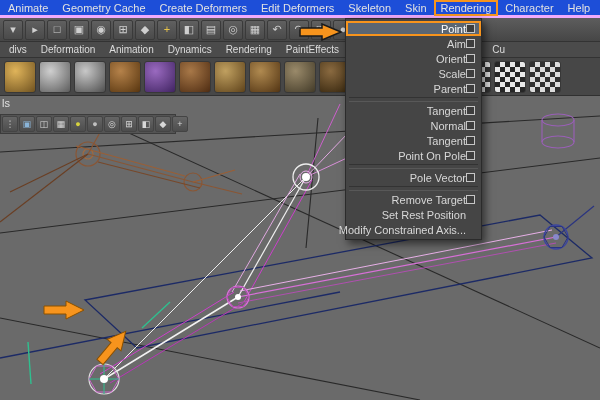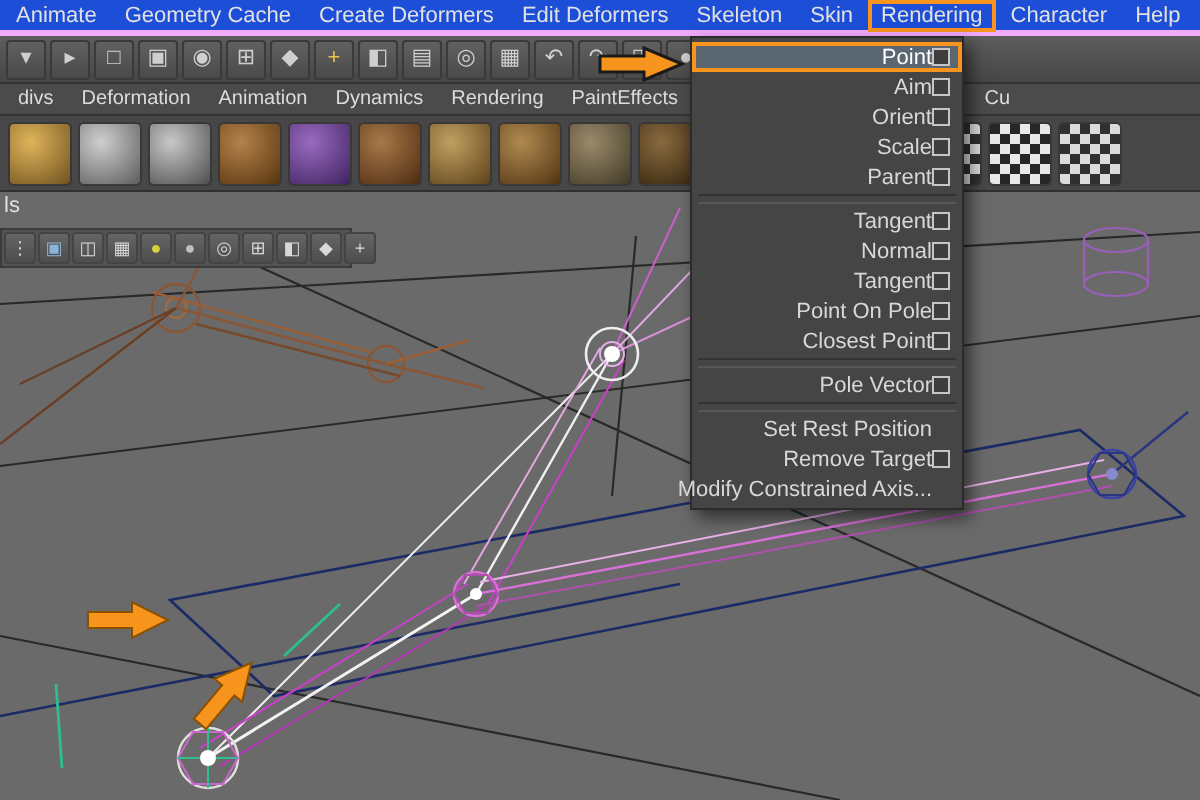--- a/index.html
+++ b/index.html
@@ -355,49 +355,45 @@
       <div class="dd-item">
         <span class="dd-label">Tangent</span>
         <span class="dd-checkbox"></span>
       </div>
 
       <div class="dd-item">
         <span class="dd-label">Point On Pole</span>
         <span class="dd-checkbox"></span>
       </div>
 
-      <div class="dd-item">
-        <span class="dd-label">Closest Point</span>
-        <span class="dd-checkbox"></span>
-      </div>
 
       <div class="dd-item separator">
         
         
       </div>
 
       <div class="dd-item">
         <span class="dd-label">Pole Vector</span>
         <span class="dd-checkbox"></span>
       </div>
 
       <div class="dd-item separator">
         
         
+      </div>
+
+      <div class="dd-item">
+        <span class="dd-label">Remove Target</span>
+        <span class="dd-checkbox"></span>
       </div>
 
       <div class="dd-item">
         <span class="dd-label">Set Rest Position</span>
         <span class="dd-checkbox" style="visibility: hidden;"></span>
       </div>
 
       <div class="dd-item">
-        <span class="dd-label">Remove Target</span>
-        <span class="dd-checkbox"></span>
-      </div>
-
-      <div class="dd-item">
         <span class="dd-label">Modify Constrained Axis...</span>
         <span class="dd-checkbox" style="visibility: hidden;"></span>
       </div>
     </div>
 
 </div>
 
 </body></html>

